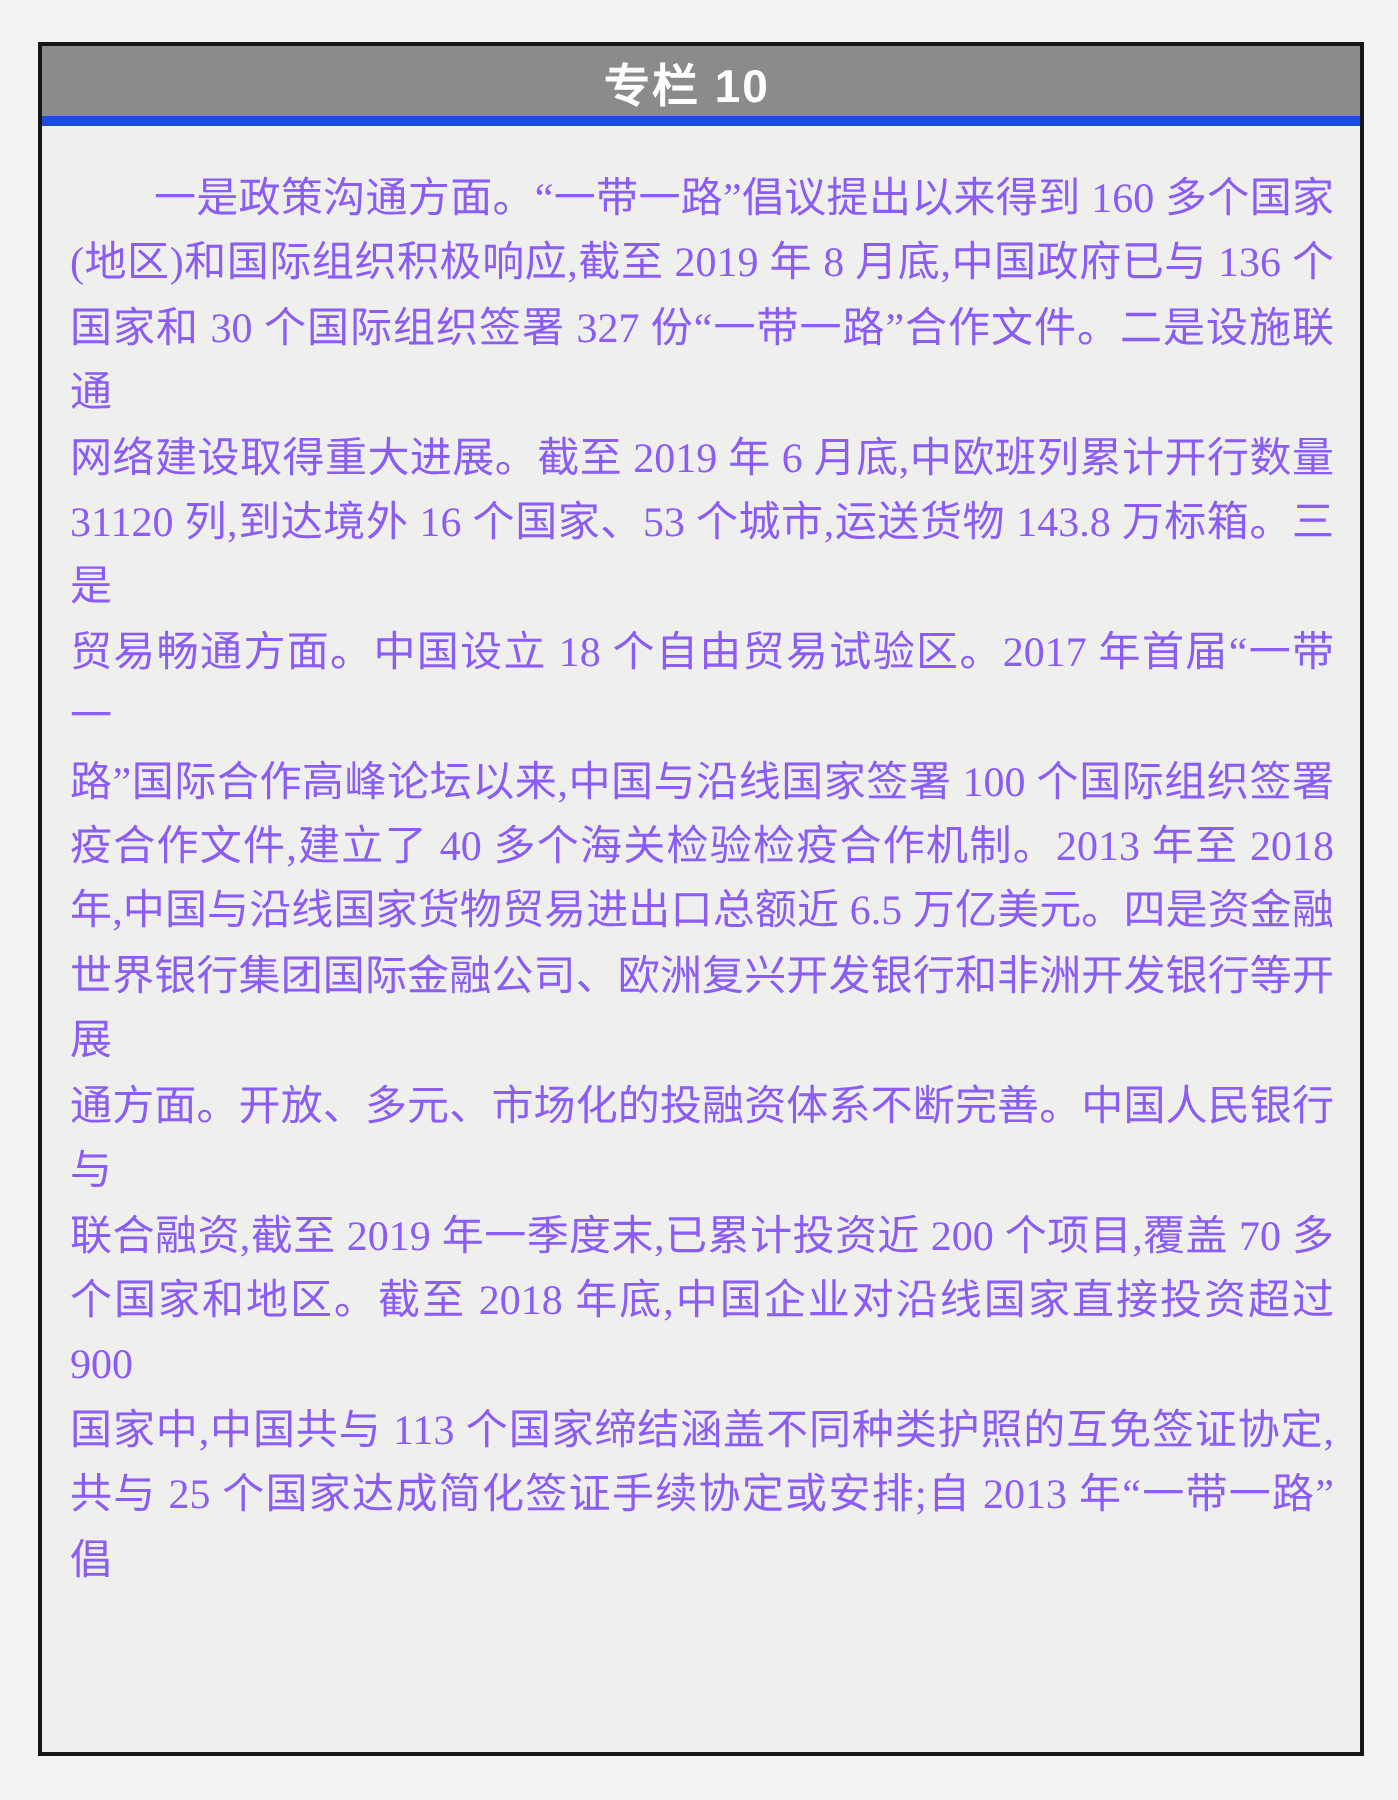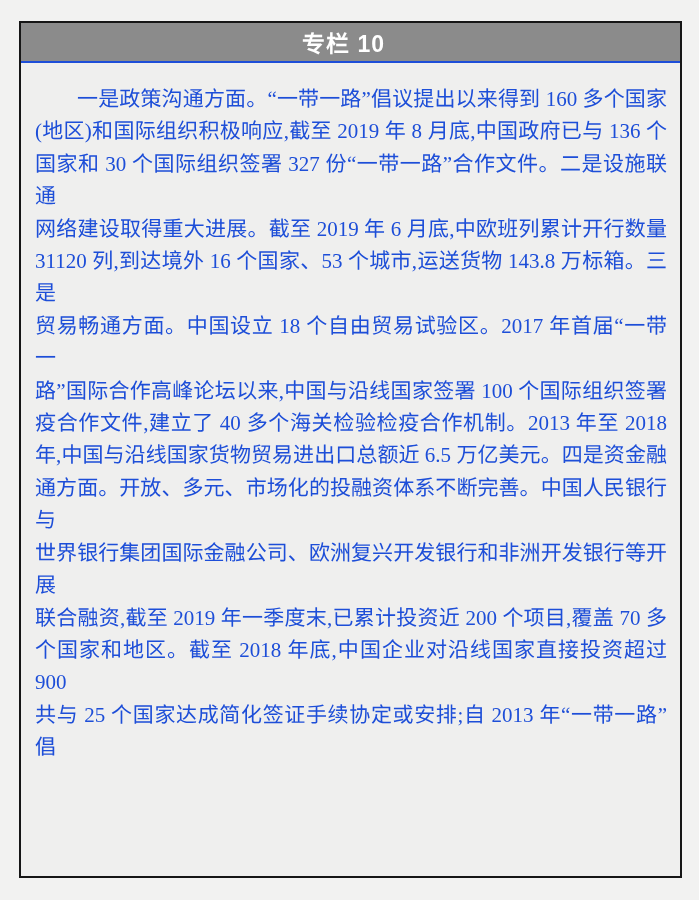--- a/index.html
+++ b/index.html
@@ -21,21 +21,21 @@
     width: 663px;
     height: 857px;
     box-sizing: border-box;
     border: 2px solid #161616;
     background: #efefee;
   }
   .panel-header {
     box-sizing: border-box;
     height: 40px;
     background: #8b8b8b;
-    border-bottom: 2px solid #1d4ed8;
+    border-bottom: 5px solid #1d4ed8;
     display: flex;
     align-items: center;
     justify-content: center;
     color: #ffffff;
     font-family: "Liberation Sans", "DejaVu Sans", sans-serif;
     font-weight: bold;
     font-size: 23px;
     letter-spacing: 1px;
   }
   .panel-label {
@@ -45,21 +45,21 @@
   .panel-title {
     white-space: nowrap;
   }
   .panel-body {
     box-sizing: border-box;
     padding: 20px 13px 0 14px;
   }
   .para .line {
     font-size: 21px;
     line-height: 32.4px;
-    color: #1d4ed8;
+    color: #8b5cf6;
     text-align: justify;
     text-align-last: justify;
     text-justify: inter-character;
   }
   .para .line.first-line {
     text-indent: 2em;
   }
 </style>
 </head>
 <body>
@@ -73,21 +73,22 @@
       <div class="para">
           <div class="line first-line">一是政策沟通方面。“一带一路”倡议提出以来得到 160 多个国家</div>
           <div class="line">(地区)和国际组织积极响应,截至 2019 年 8 月底,中国政府已与 136 个</div>
           <div class="line">国家和 30 个国际组织签署 327 份“一带一路”合作文件。二是设施联通</div>
           <div class="line">网络建设取得重大进展。截至 2019 年 6 月底,中欧班列累计开行数量</div>
           <div class="line">31120 列,到达境外 16 个国家、53 个城市,运送货物 143.8 万标箱。三是</div>
           <div class="line">贸易畅通方面。中国设立 18 个自由贸易试验区。2017 年首届“一带一</div>
           <div class="line">路”国际合作高峰论坛以来,中国与沿线国家签署 100 个国际组织签署</div>
           <div class="line">疫合作文件,建立了 40 多个海关检验检疫合作机制。2013 年至 2018</div>
           <div class="line">年,中国与沿线国家货物贸易进出口总额近 6.5 万亿美元。四是资金融</div>
+          <div class="line">世界银行集团国际金融公司、欧洲复兴开发银行和非洲开发银行等开展</div>
           <div class="line">通方面。开放、多元、市场化的投融资体系不断完善。中国人民银行与</div>
-          <div class="line">世界银行集团国际金融公司、欧洲复兴开发银行和非洲开发银行等开展</div>
           <div class="line">联合融资,截至 2019 年一季度末,已累计投资近 200 个项目,覆盖 70 多</div>
           <div class="line">个国家和地区。截至 2018 年底,中国企业对沿线国家直接投资超过 900</div>
+          <div class="line">国家中,中国共与 113 个国家缔结涵盖不同种类护照的互免签证协定,</div>
           <div class="line">共与 25 个国家达成简化签证手续协定或安排;自 2013 年“一带一路”倡</div>
         </div>
     </div>
   </section>
 </div>
 
 </body></html>

